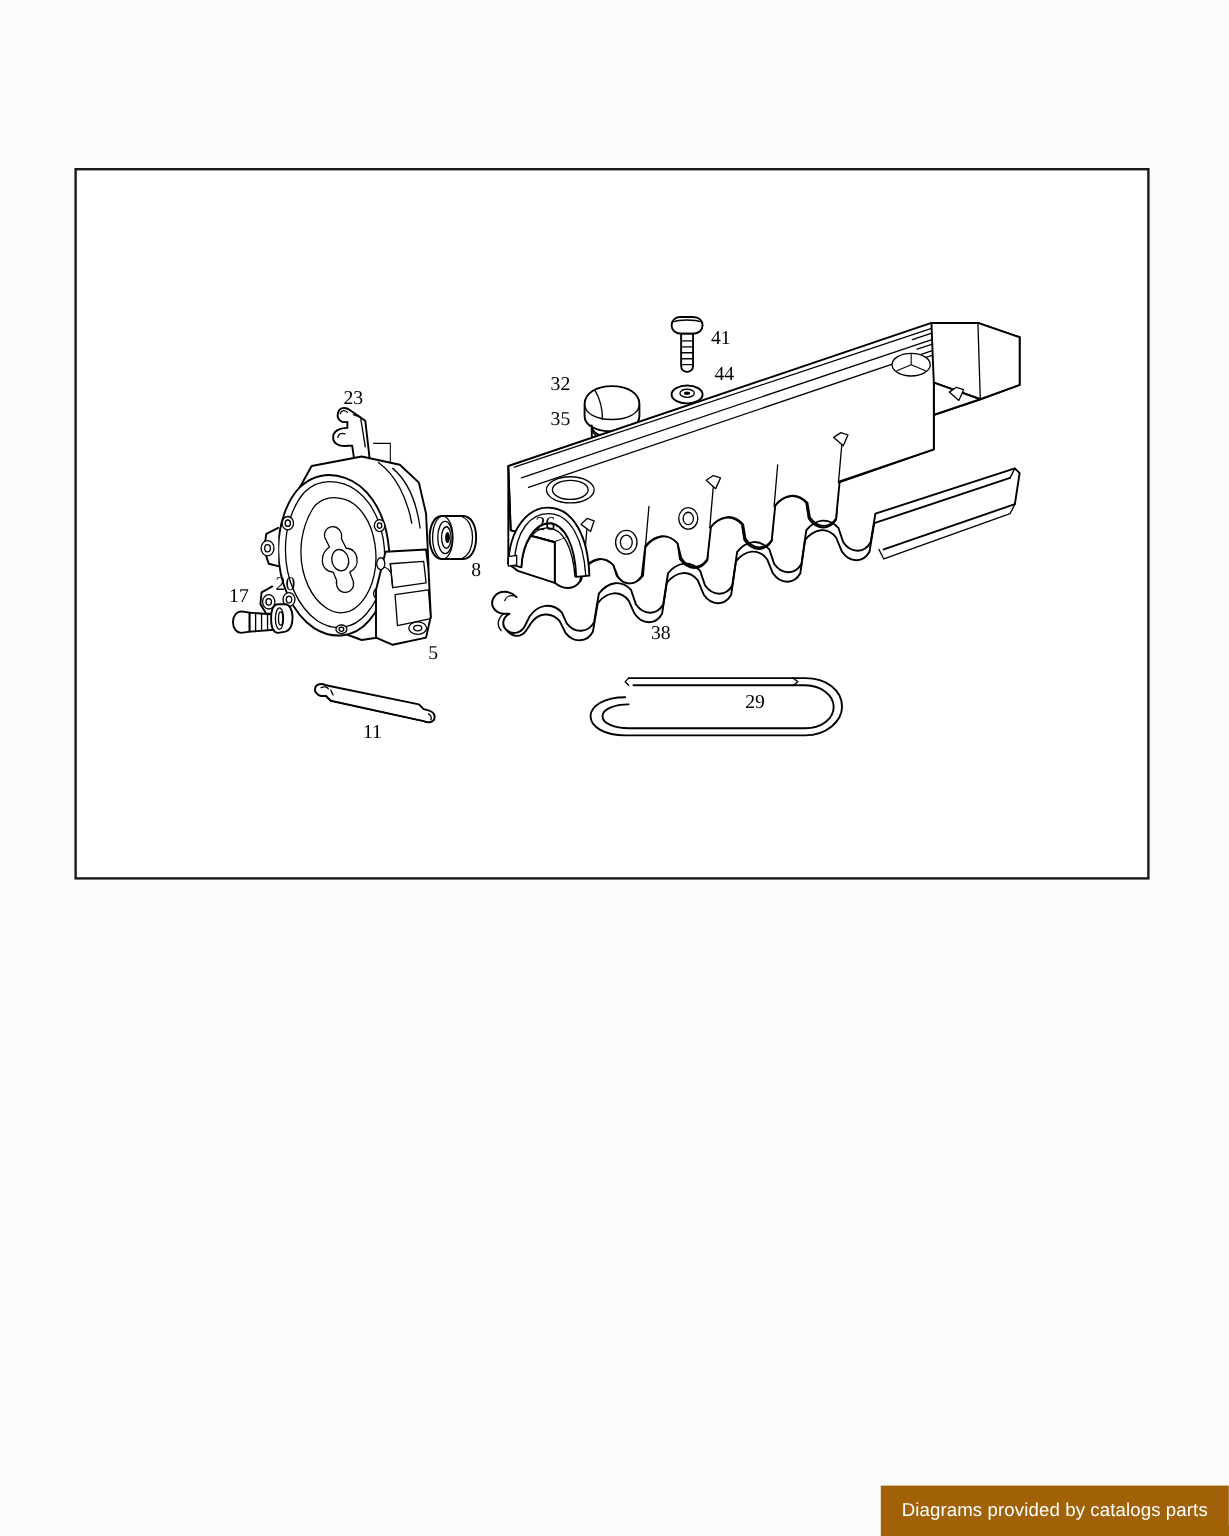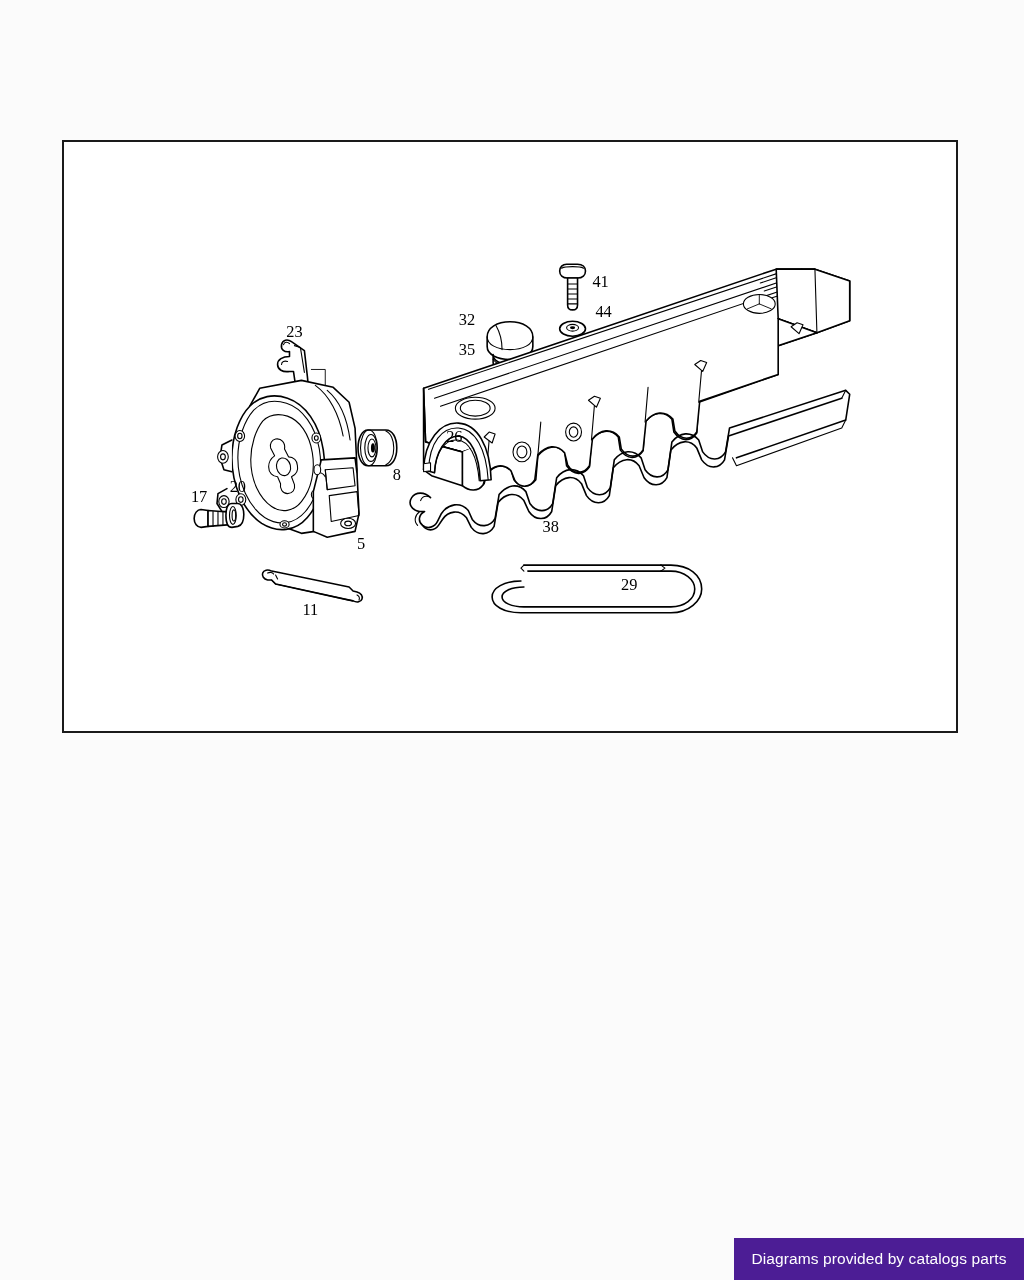--- a/index.html
+++ b/index.html
@@ -43,21 +43,21 @@
     font-family: "Liberation Serif", serif;
     font-size: 16.5px;
     fill: #000000;
   }
   #watermark {
     position: absolute;
     left: 734px;
     top: 1238px;
     width: 290px;
     height: 42px;
-    background: #4c1d95;
+    background: #a16207;
     color: #ffffff;
     font-family: "Liberation Sans", sans-serif;
     font-size: 15.5px;
     display: flex;
     align-items: center;
     justify-content: center;
     letter-spacing: 0.1px;
     box-sizing: border-box;
   }
 </style>

